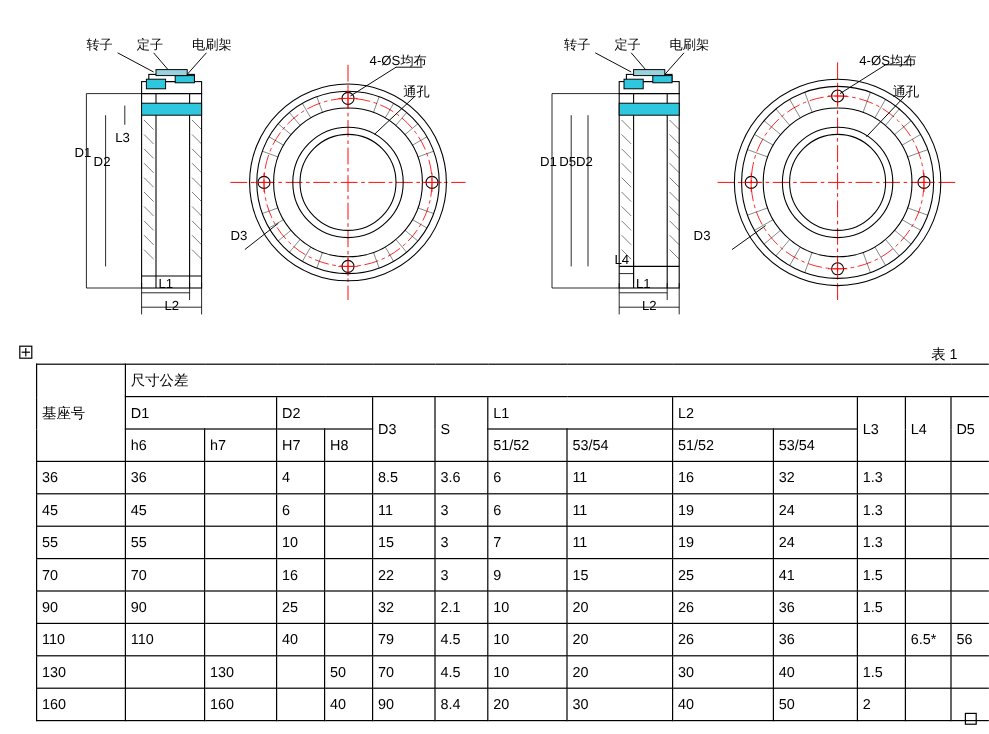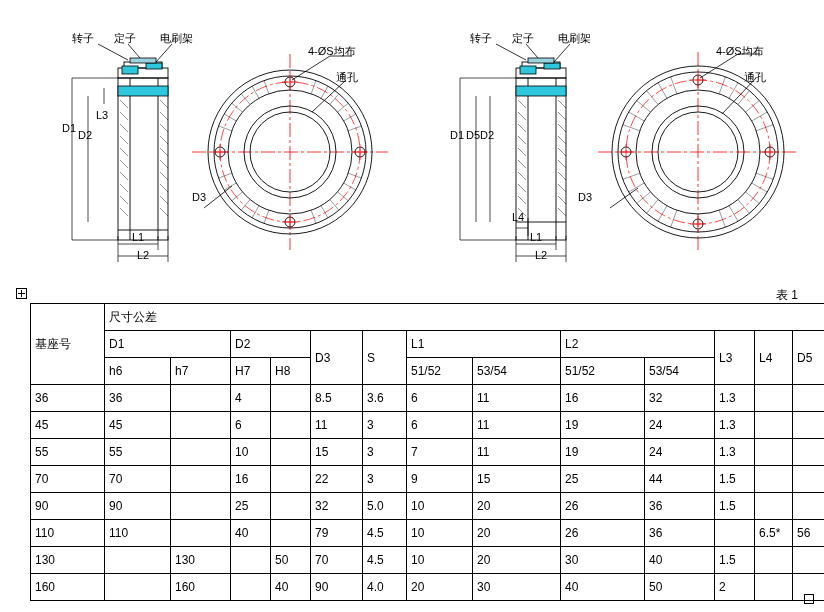--- a/index.html
+++ b/index.html
@@ -426,33 +426,33 @@
           <td>70</td>
           <td>70</td>
           <td></td>
           <td>16</td>
           <td></td>
           <td>22</td>
           <td>3</td>
           <td>9</td>
           <td>15</td>
           <td>25</td>
-          <td>44</td>
+          <td>41</td>
           <td>1.5</td>
           <td></td>
           <td></td>
         </tr>
         <tr>
           <td>90</td>
           <td>90</td>
           <td></td>
           <td>25</td>
           <td></td>
           <td>32</td>
-          <td>5.0</td>
+          <td>2.1</td>
           <td>10</td>
           <td>20</td>
           <td>26</td>
           <td>36</td>
           <td>1.5</td>
           <td></td>
           <td></td>
         </tr>
         <tr>
           <td>110</td>
@@ -486,21 +486,21 @@
           <td></td>
           <td></td>
         </tr>
         <tr>
           <td>160</td>
           <td></td>
           <td>160</td>
           <td></td>
           <td>40</td>
           <td>90</td>
-          <td>4.0</td>
+          <td>8.4</td>
           <td>20</td>
           <td>30</td>
           <td>40</td>
           <td>50</td>
           <td>2</td>
           <td></td>
           <td></td>
         </tr>
       </tbody>
     </table>

